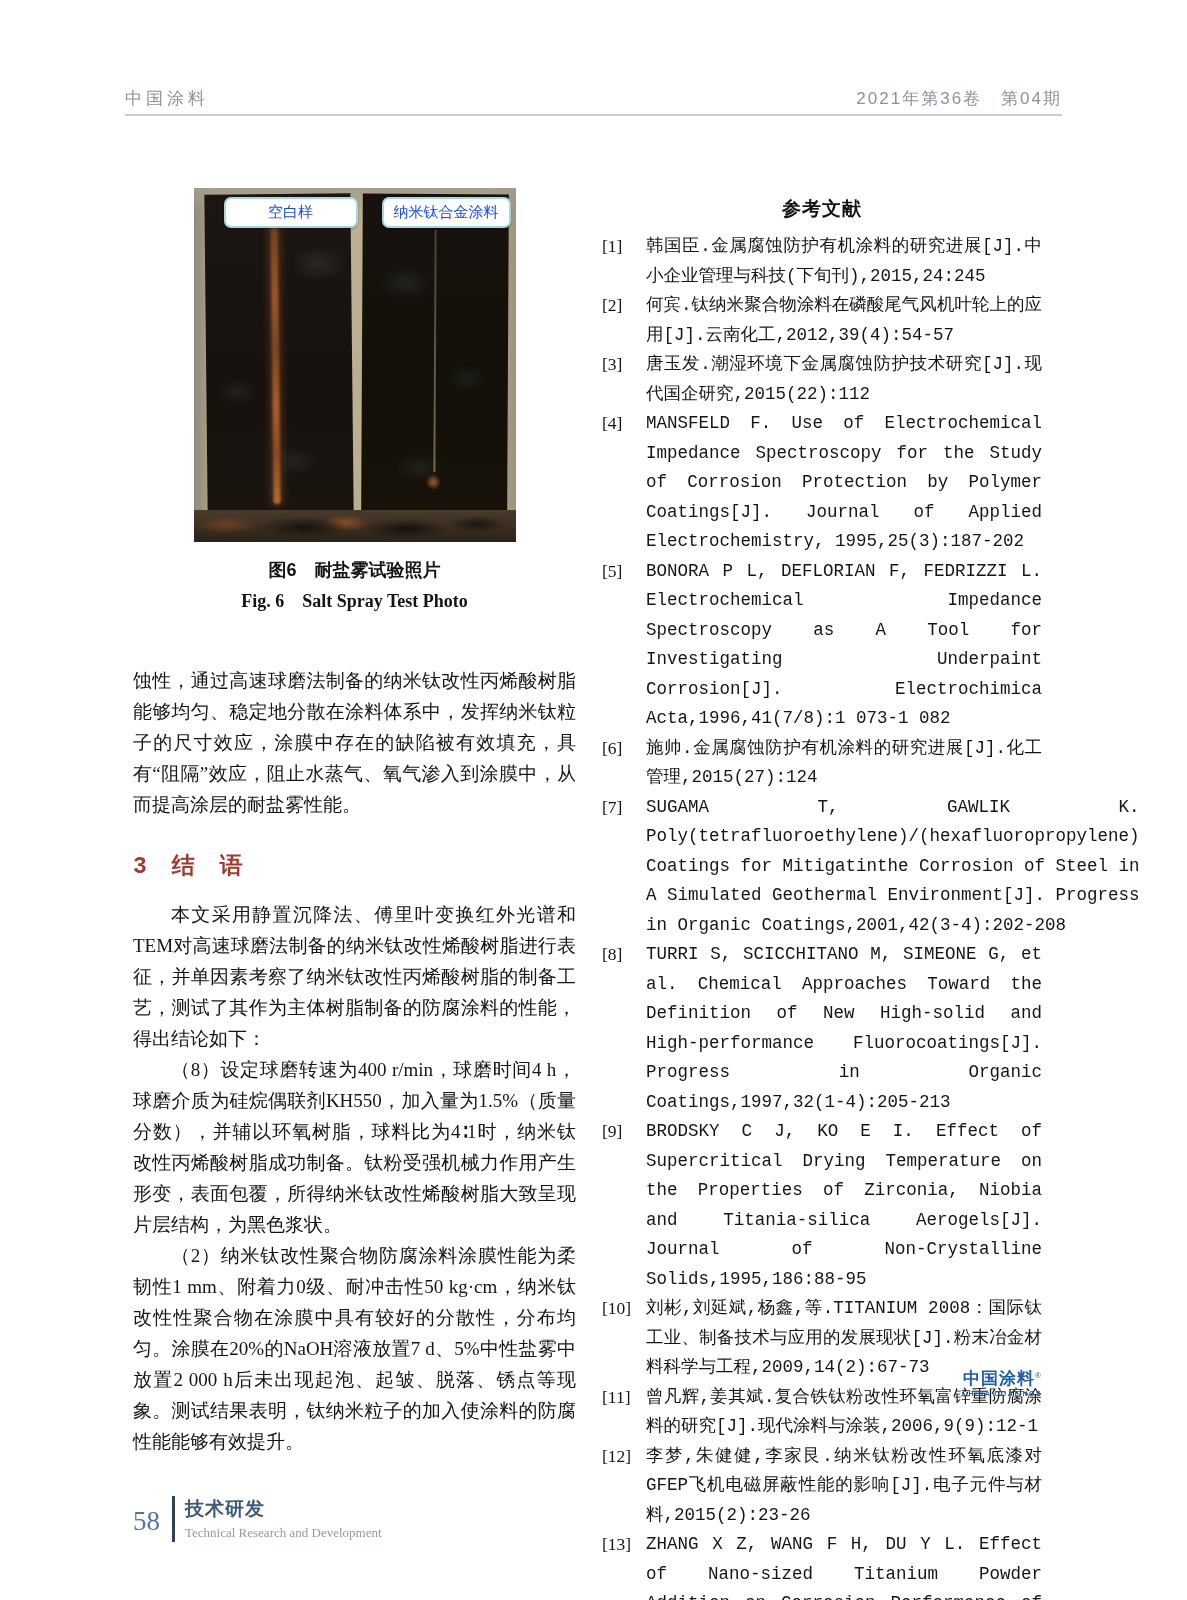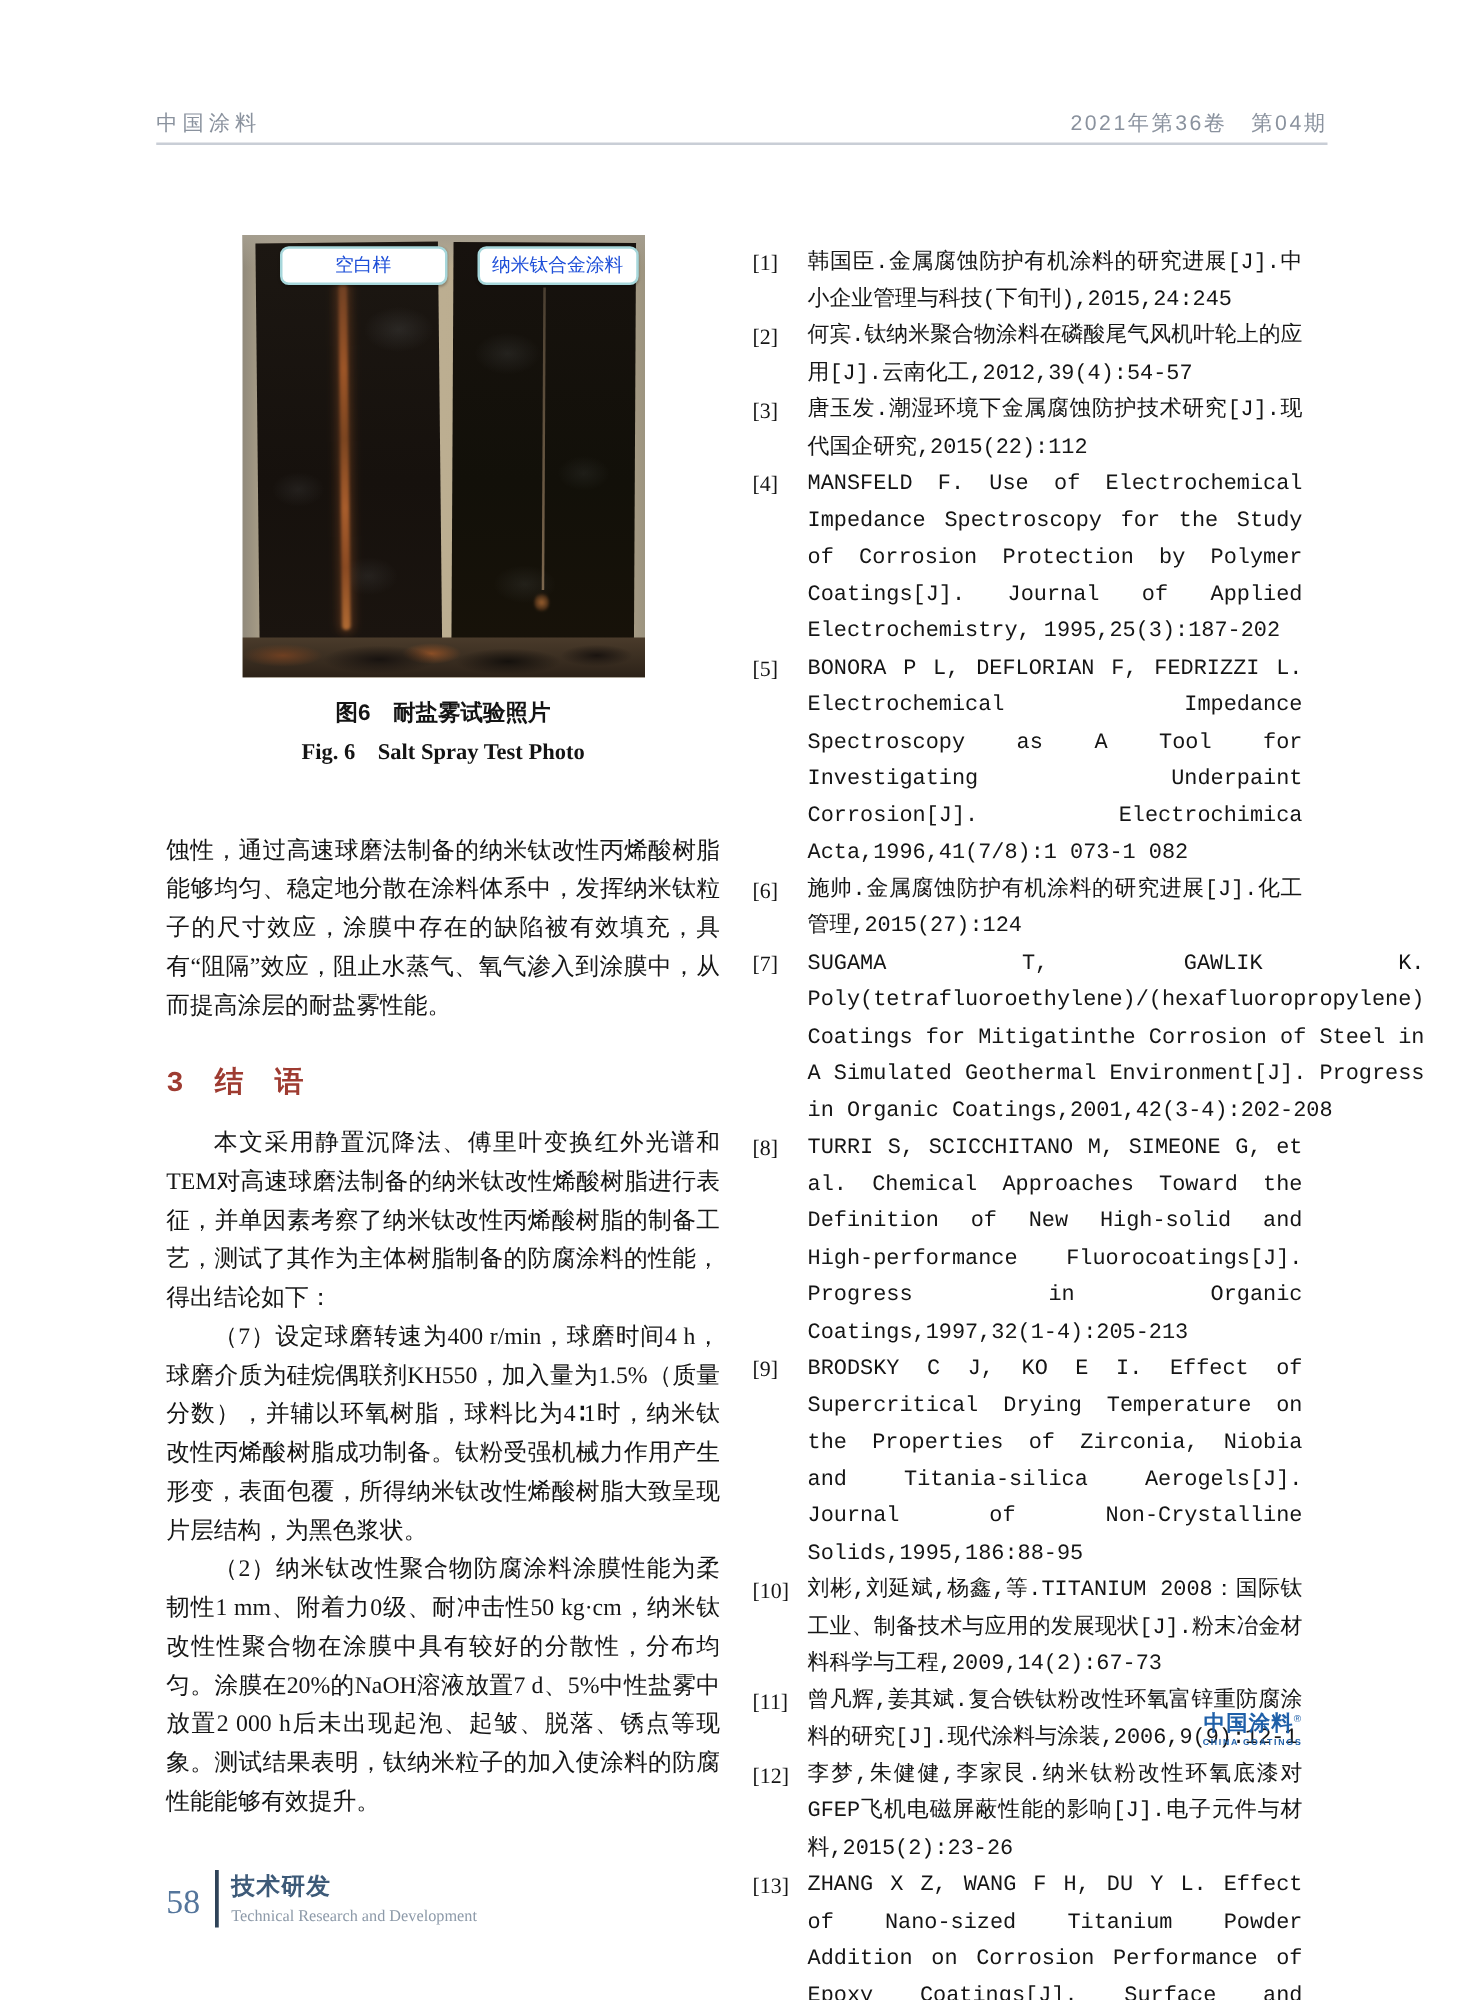--- a/index.html
+++ b/index.html
@@ -166,25 +166,26 @@
         <div class="cn">图6　耐盐雾试验照片</div>
         <div class="en">Fig. 6　Salt Spray Test Photo</div>
       </figcaption>
     </figure>
 
     <p class="body-par par-gap">蚀性，通过高速球磨法制备的纳米钛改性丙烯酸树脂能够均匀、稳定地分散在涂料体系中，发挥纳米钛粒子的尺寸效应，涂膜中存在的缺陷被有效填充，具有“阻隔”效应，阻止水蒸气、氧气渗入到涂膜中，从而提高涂层的耐盐雾性能。</p>
 
     <h2 class="sec-head">3　结　语</h2>
 
     <p class="body-par indent">本文采用静置沉降法、傅里叶变换红外光谱和TEM对高速球磨法制备的纳米钛改性烯酸树脂进行表征，并单因素考察了纳米钛改性丙烯酸树脂的制备工艺，测试了其作为主体树脂制备的防腐涂料的性能，得出结论如下：</p>
-    <p class="body-par indent">（7）设定球磨转速为400 r/min，球磨时间4 h，球磨介质为硅烷偶联剂KH550，加入量为1.5%（质量分数），并辅以环氧树脂，球料比为4∶1时，纳米钛改性丙烯酸树脂成功制备。钛粉受强机械力作用产生形变，表面包覆，所得纳米钛改性烯酸树脂大致呈现片层结构，为黑色浆状。</p>
+    <p class="body-par indent">（8）设定球磨转速为400 r/min，球磨时间4 h，球磨介质为硅烷偶联剂KH550，加入量为1.5%（质量分数），并辅以环氧树脂，球料比为4∶1时，纳米钛改性丙烯酸树脂成功制备。钛粉受强机械力作用产生形变，表面包覆，所得纳米钛改性烯酸树脂大致呈现片层结构，为黑色浆状。</p>
     <p class="body-par indent">（2）纳米钛改性聚合物防腐涂料涂膜性能为柔韧性1 mm、附着力0级、耐冲击性50 kg·cm，纳米钛改性性聚合物在涂膜中具有较好的分散性，分布均匀。涂膜在20%的NaOH溶液放置7 d、5%中性盐雾中放置2 000 h后未出现起泡、起皱、脱落、锈点等现象。测试结果表明，钛纳米粒子的加入使涂料的防腐性能能够有效提升。</p>
   </div>
 
   <div class="col-right">
+    <h3 class="ref-head">参考文献</h3>
     <ul class="ref-list">
       <li class="ref">
           <span class="num">[1]</span>
           <span class="txt">韩国臣.金属腐蚀防护有机涂料的研究进展[J].中小企业管理与科技(下旬刊),2015,24:245</span>
         </li>
       <li class="ref">
           <span class="num">[2]</span>
           <span class="txt">何宾.钛纳米聚合物涂料在磷酸尾气风机叶轮上的应用[J].云南化工,2012,39(4):54-57</span>
         </li>
       <li class="ref">

